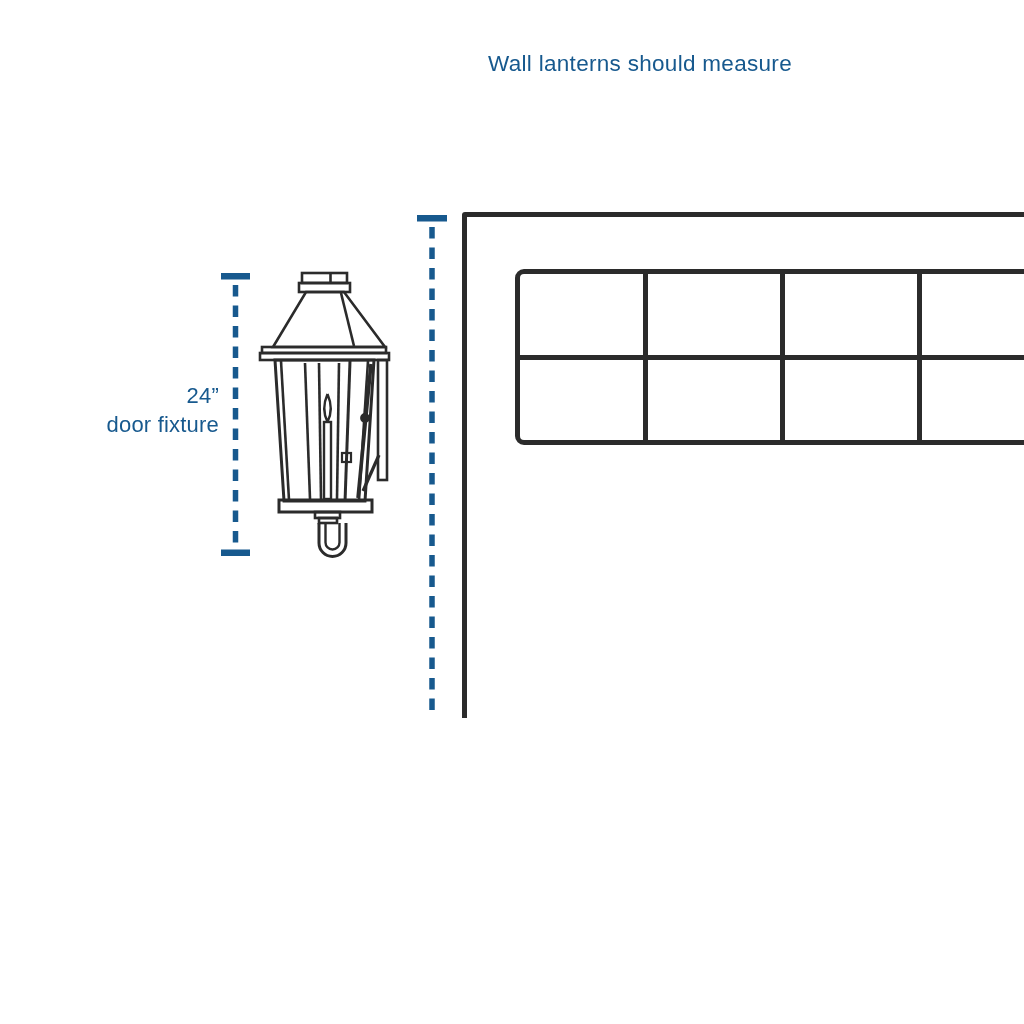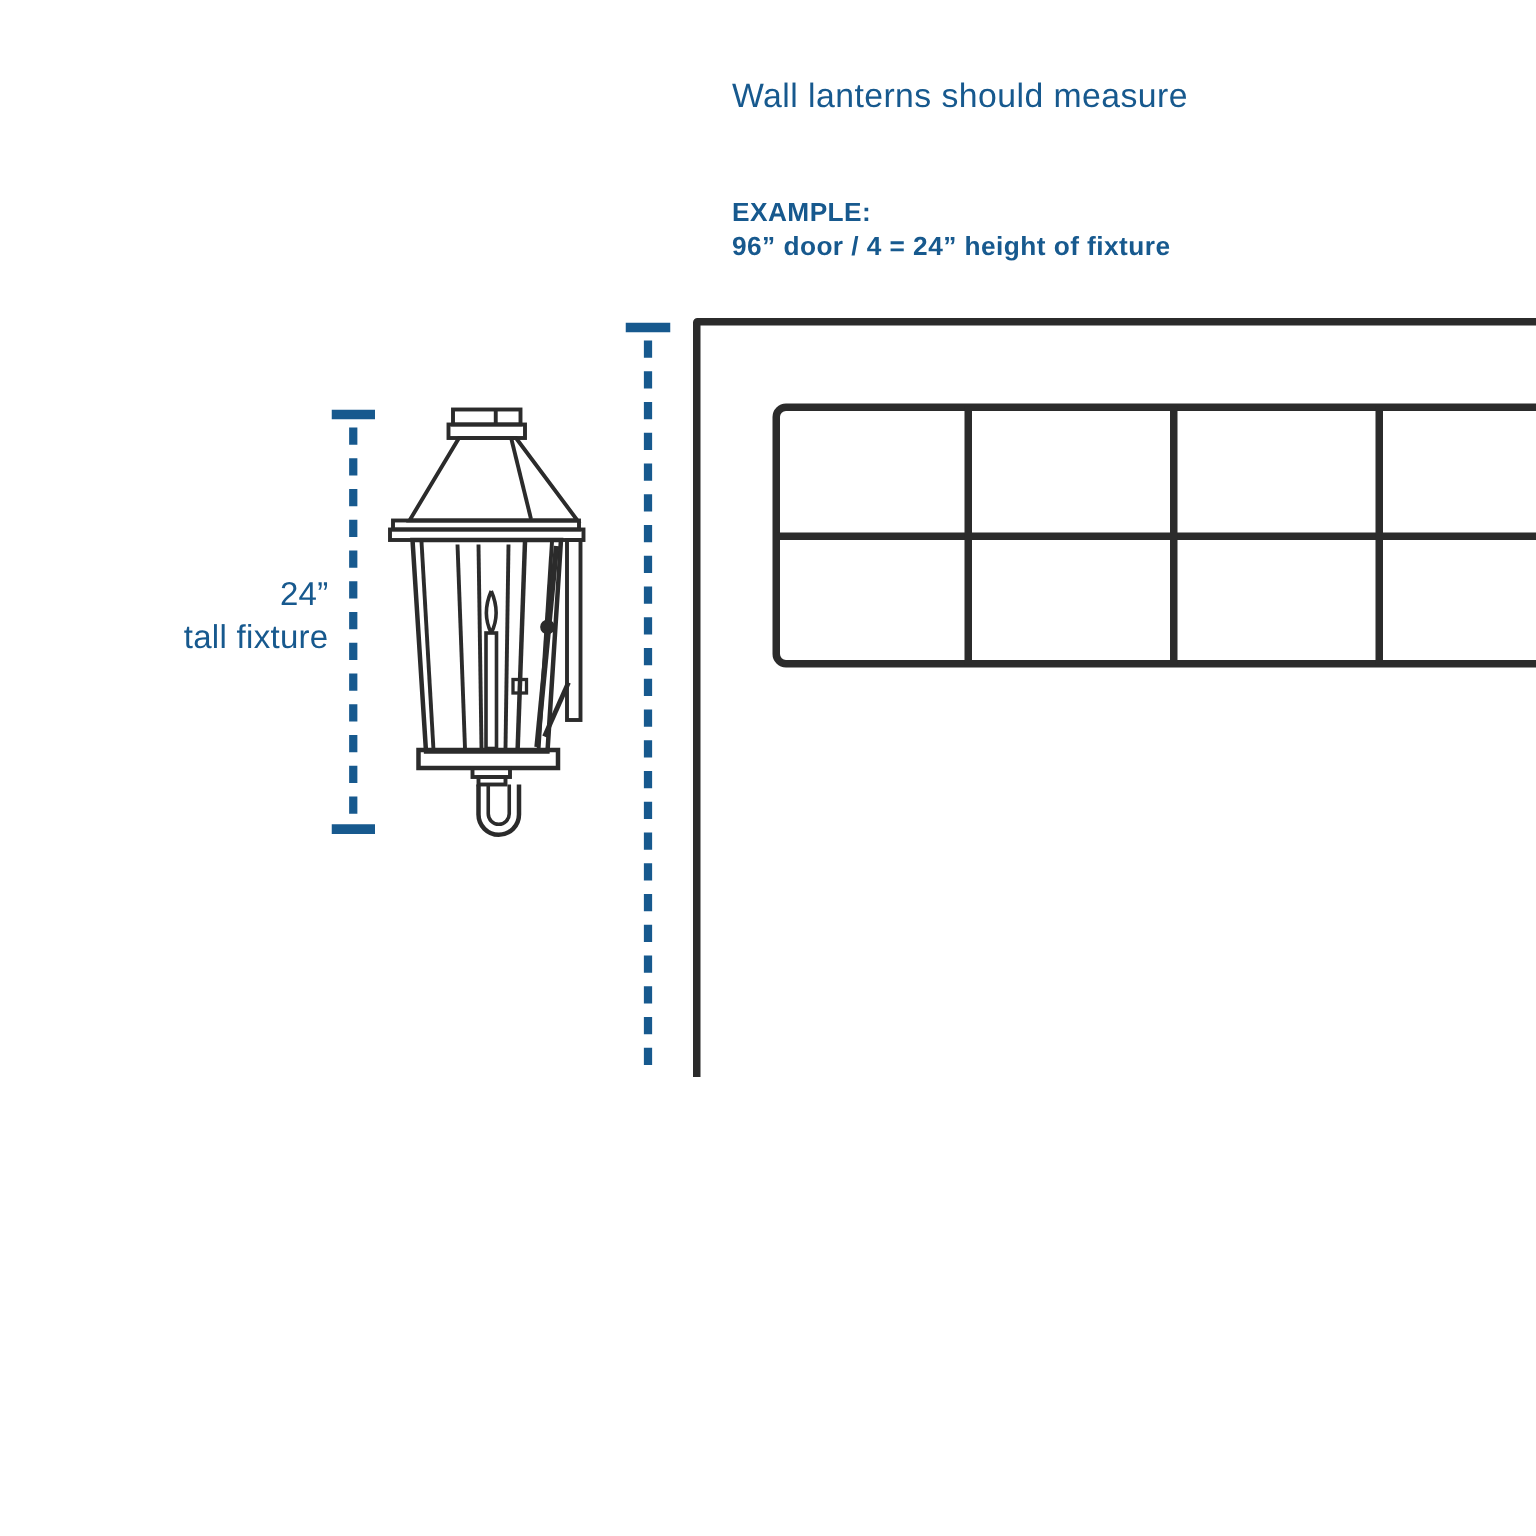--- a/index.html
+++ b/index.html
@@ -49,28 +49,24 @@
 </style>
 </head>
 <body>
 
 <div class="canvas" style="--accent: #17598E; --line: #2B2B2B;">
 
   <div class="heading">
     <div>Wall lanterns should measure</div>
   </div>
 
-  <div class="example">
-    <div>EXAMPLE:</div>
-    <div>96” door / 4 = 24” height of fixture</div>
-  </div>
 
   <div class="dim-label fixture">
     <div>24”</div>
-    <div>tall fixture</div>
+    <div>door fixture</div>
   </div>
 
   <div class="dim-label door">
     <div>8’ tall</div>
     <div>door</div>
   </div>
 
   <svg class="dimline" style="left:221px;top:273px" width="29" height="283">
     <rect class="acc" x="0" y="0" width="29" height="6.5" fill="#17598E"></rect>
     <line class="acc-l" x1="14.5" y1="12" x2="14.5" y2="272" stroke="#17598E" stroke-width="5.5" stroke-dasharray="11.5 9"></line>

